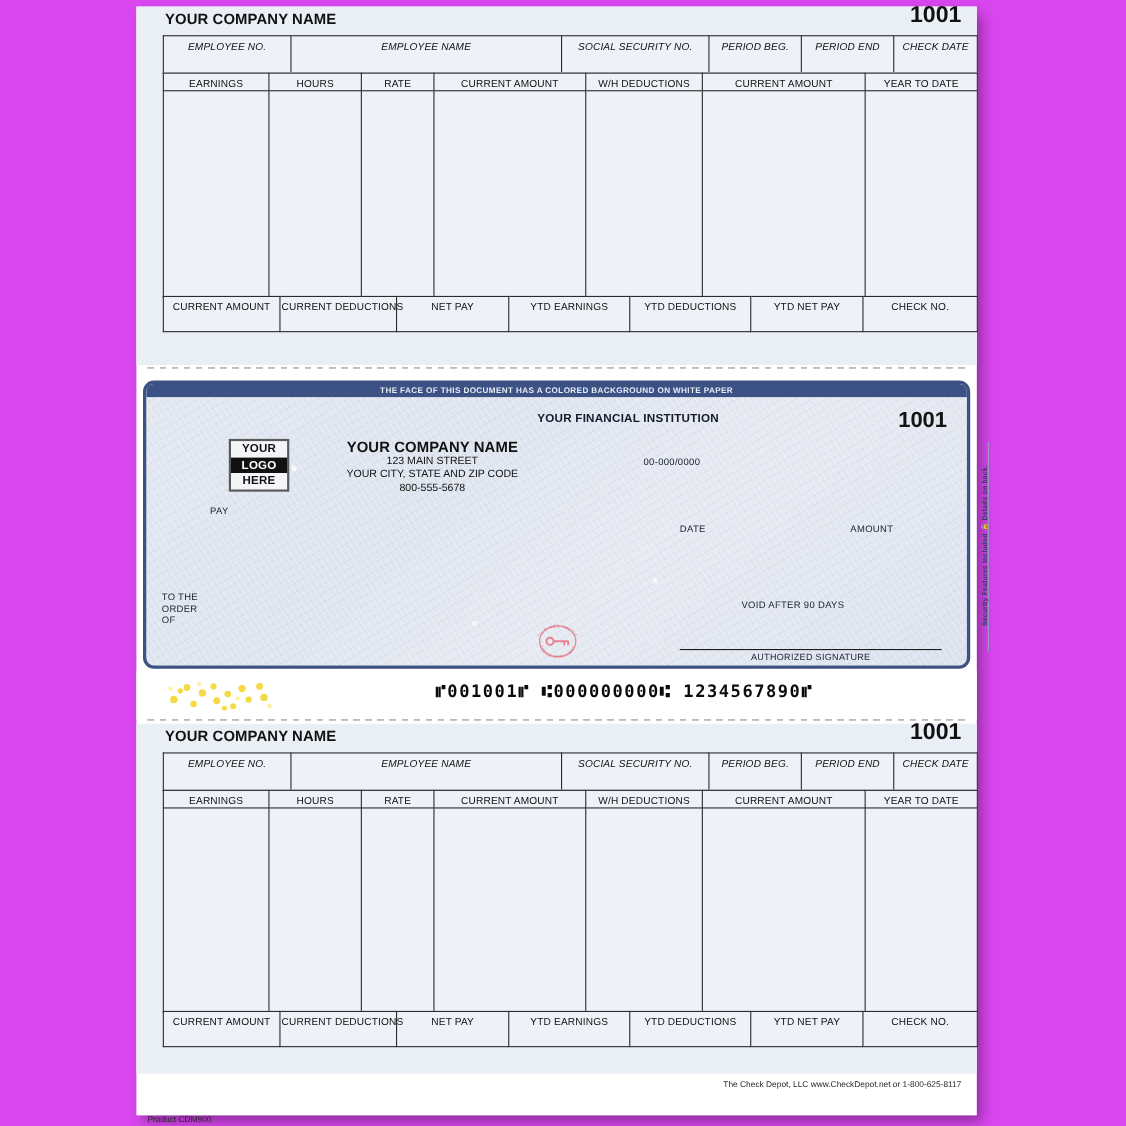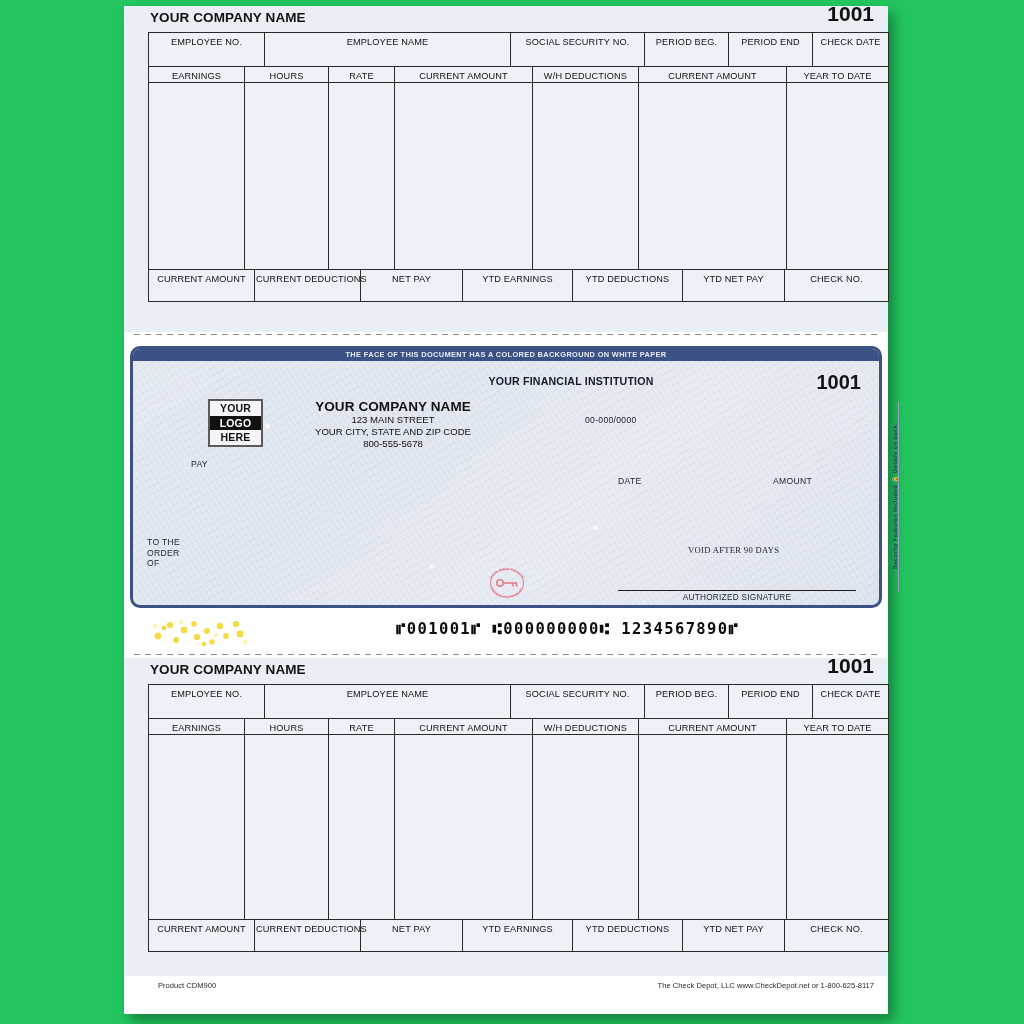--- a/index.html
+++ b/index.html
@@ -5,21 +5,21 @@
   * { box-sizing: border-box; }
   html, body {
     margin: 0; padding: 0;
     width: 1024px; height: 1024px;
     background: #ffffff;
     font-family: "Liberation Sans", sans-serif;
   }
   #page {
     position: relative;
     width: 1024px; height: 1024px;
-    background: #22c55e;
+    background: #d946ef;
     overflow: hidden;
   }
 
   
   .sheet {
     position: absolute;
     left: 124px; top: 6px;
     width: 764px; height: 1008px;
     background: #ffffff;
     box-shadow: 6px 7px 11px rgba(0,0,0,0.33);
@@ -59,21 +59,21 @@
     border: 1.4px solid #2b2b2b;
     font-size: 9.2px;
     color: #111;
     text-align: center;
     vertical-align: top;
     padding-top: 4px;
     letter-spacing: .15px;
     white-space: nowrap;
     background: #eef1f7;
   }
-  td.h1 { height: 34px; }
+  td.h1 { height: 34px; font-style: italic; }
   td.h2 { height: 16px; padding-top: 3px; }
   td.body { height: 188px; }
   td.body-sm { height: 186px; }
   td.h3 { height: 32px; }
 
   
   .perf {
     position: absolute;
     left: 10px; width: 744px;
     height: 1px;
@@ -165,21 +165,21 @@
   .frac {
     position: absolute; left: 440px; top: 66px;
     font-size: 8.6px; color: #15192b; z-index: 3;
     letter-spacing: .3px;
     padding-left: 12px;
   }
   .pay-lbl { position:absolute; left:14px; top:110px; font-size:8.6px; color:#1b1f30; z-index:3; letter-spacing:.3px;padding-left:44px;}
   .date-lbl { position:absolute; left:485px; top:127px; font-size:8.6px; color:#1b1f30; z-index:3; letter-spacing:.3px;}
   .amt-lbl  { position:absolute; left:640px; top:127px; font-size:8.6px; color:#1b1f30; z-index:3; letter-spacing:.3px;}
   .order-lbl{ position:absolute; left:14px; top:188px; font-size:8.6px; color:#1b1f30; z-index:3; line-height:10.5px; letter-spacing:.3px;}
-  .void-lbl { position:absolute; left:555px; top:196px; font-size:8.6px; color:#1b1f30; z-index:3; letter-spacing:.3px;font-family:Liberation Serif, serif;}
+  .void-lbl { position:absolute; left:541px; top:196px; font-size:8.6px; color:#1b1f30; z-index:3; letter-spacing:.3px;}
   .sig-line {
     position:absolute; left:485px; top:241px; width:238px;
     border-top:1.4px solid #1d1d1d; z-index:3;
   }
   .sig-lbl {
     position:absolute; left:485px; top:244px; width:238px;
     text-align:center; font-size:8.2px; color:#1b1f30; z-index:3; letter-spacing:.3px;
   }
   .seal {
     position:absolute; left:351px; top:216px;
@@ -216,21 +216,21 @@
     color: #0b0b0b;
     white-space: nowrap;
   }
   .confetti { position:absolute; left:26px; top:8px; width:100px; height:28px; }
 
   
   .foot {
     position: absolute; left: 0; top: 975px; width: 764px;
     font-size: 7.6px; color: #2a2a2a;
   }
-  .foot .l { position: absolute; left: 34px; }
+  .foot .l { position: absolute; left: 10px; margin-top: 32px; }
   .foot .r { position: absolute; right: 14px; white-space: nowrap; }
 </style>
 </head>
 <body>
 
 <div id="page">
   <div class="sheet">
 
     <div class="stub" id="stub-top" style="top:0px;height:326px;">
       <div class="stub-head">

